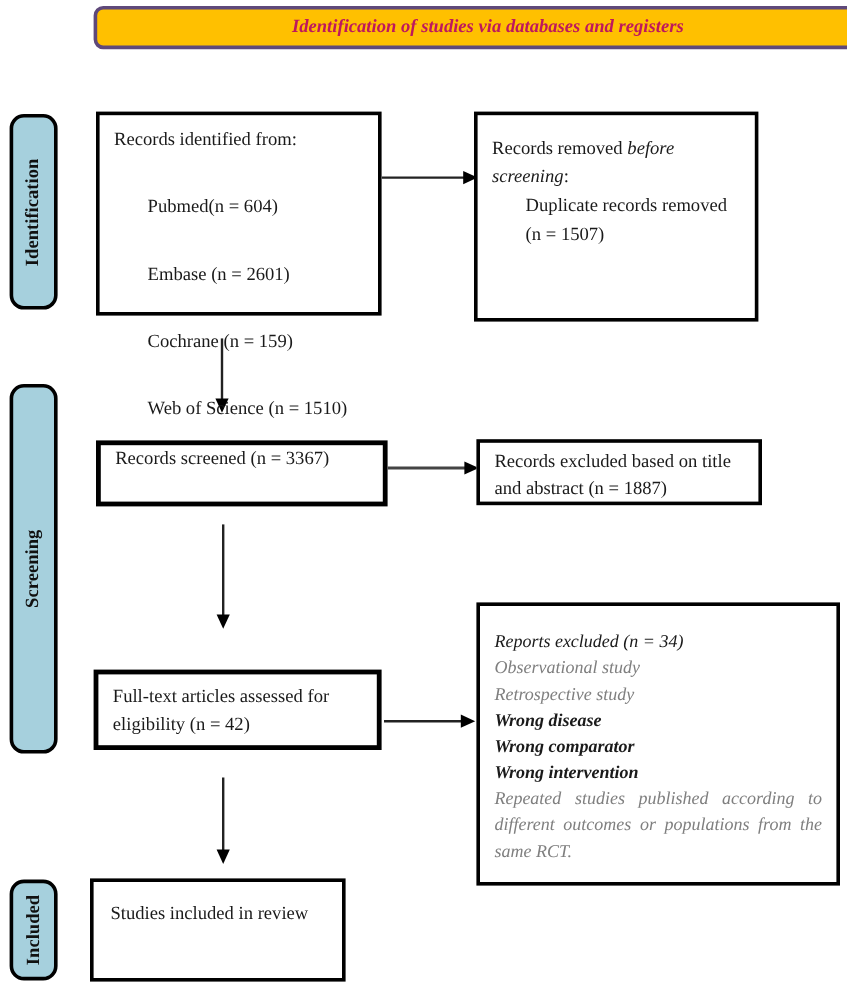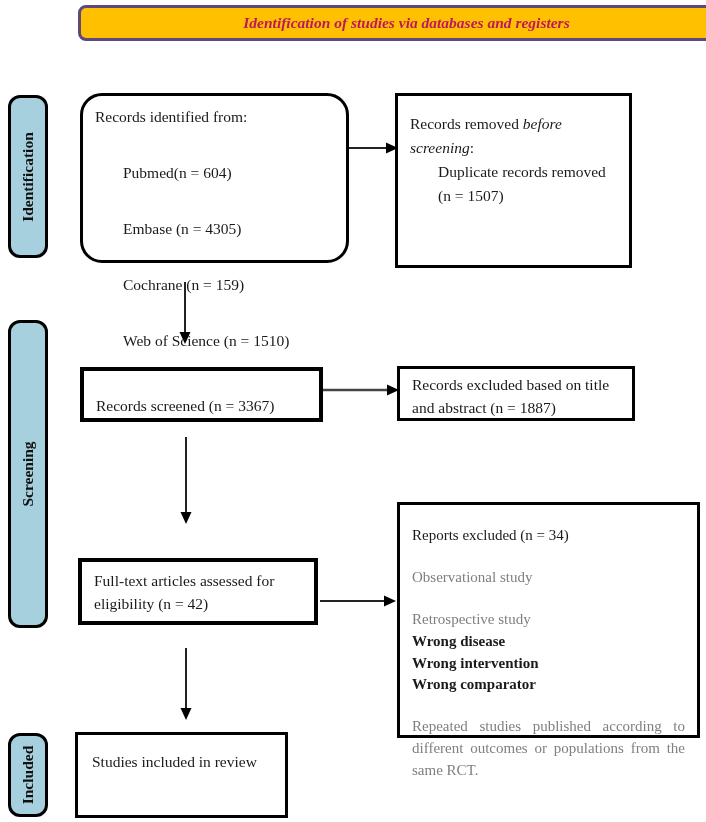--- a/index.html
+++ b/index.html
@@ -41,32 +41,32 @@
   #stage-screening{top:320px;height:308px;}
   #stage-included{top:733px;height:84px;}
 
   .box{
     position:absolute;
     box-sizing:border-box;
     background:#fff;
     border:3px solid #000;
     font-size:15.5px;line-height:1.55;color:#1a1a1a;
   }
-  #box-identified{left:80px;top:93px;width:269px;height:170px;padding:9px 20px 0 12px;border-radius:22px;}
+  #box-identified{left:80px;top:93px;width:238px;height:170px;padding:9px 20px 0 12px;}
   #box-identified .indent{padding-left:28px;margin-top:32px;}
   #box-removed{left:395px;top:93px;width:237px;height:175px;padding:16px 10px 0 12px;}
   #box-removed .indent{padding-left:28px;}
   #box-screened{left:80px;top:367px;width:243px;height:55px;border-width:4px;
-    display:flex;align-items:flex-end;padding-left:12px;}
+    display:flex;align-items:flex-start;padding-left:12px;}
   #box-excluded-ta{left:397px;top:366px;width:238px;height:55px;padding:4px 10px 0 12px;line-height:1.5;}
   #box-fulltext{left:78px;top:558px;width:240px;height:67px;border-width:4px;padding:7px 10px 0 12px;line-height:1.5;}
-  #box-reports-excluded{left:397px;top:502px;width:303px;height:236px;padding:20px 12px 2px 12px;line-height:1.46;font-size:15px;}
+  #box-reports-excluded{left:397px;top:502px;width:303px;height:236px;padding:20px 12px 2px 12px;line-height:1.46;font-size:15px;font-style:italic;}
   #box-included-review{left:75px;top:732px;width:213px;height:86px;padding:15px 10px 0 14px;line-height:1.55;}
 
-  .gray{color:#7f7f7f;margin-top:20px;}
+  .gray{color:#7f7f7f;}
   .bold{font-weight:bold;}
   .justify{text-align:justify;}
   .italic{font-style:italic;}
 </style>
 </head>
 <body>
 
 <div class="canvas">
 
   <svg class="arrows" viewBox="0 0 706 822" xmlns="http://www.w3.org/2000/svg">
@@ -106,21 +106,21 @@
   <div class="stage" id="stage-screening">
     <span class="vtext">Screening</span>
   </div>
   <div class="stage" id="stage-included">
     <span class="vtext">Included</span>
   </div>
 
   <div class="box" id="box-identified">
     <div>Records identified from:</div>
     <div class="indent">Pubmed(n = 604)</div>
-    <div class="indent">Embase (n = 4305)</div>
+    <div class="indent">Embase (n = 2601)</div>
     <div class="indent">Cochrane (n = 159)</div>
     <div class="indent">Web of Science (n = 1510)</div>
   </div>
 
   <div class="box" id="box-removed">
     <div>
       <span>Records removed </span><span class="italic">before screening</span><span>:</span>
     </div>
     <div class="indent">Duplicate records removed (n = 1507)</div>
   </div>
@@ -135,22 +135,22 @@
 
   <div class="box" id="box-fulltext">
     <span>Full-text articles assessed for eligibility (n = 42)</span>
   </div>
 
   <div class="box" id="box-reports-excluded">
     <div>Reports excluded (n = 34)</div>
     <div class="gray">Observational study</div>
     <div class="gray">Retrospective study</div>
     <div class="bold">Wrong disease</div>
+    <div class="bold">Wrong comparator</div>
     <div class="bold">Wrong intervention</div>
-    <div class="bold">Wrong comparator</div>
     <div class="gray justify">Repeated studies published according to different outcomes or populations from the same RCT.</div>
   </div>
 
   <div class="box" id="box-included-review">
     <div>Studies included in review</div>
   </div>
 
 </div>
 
 </body></html>

